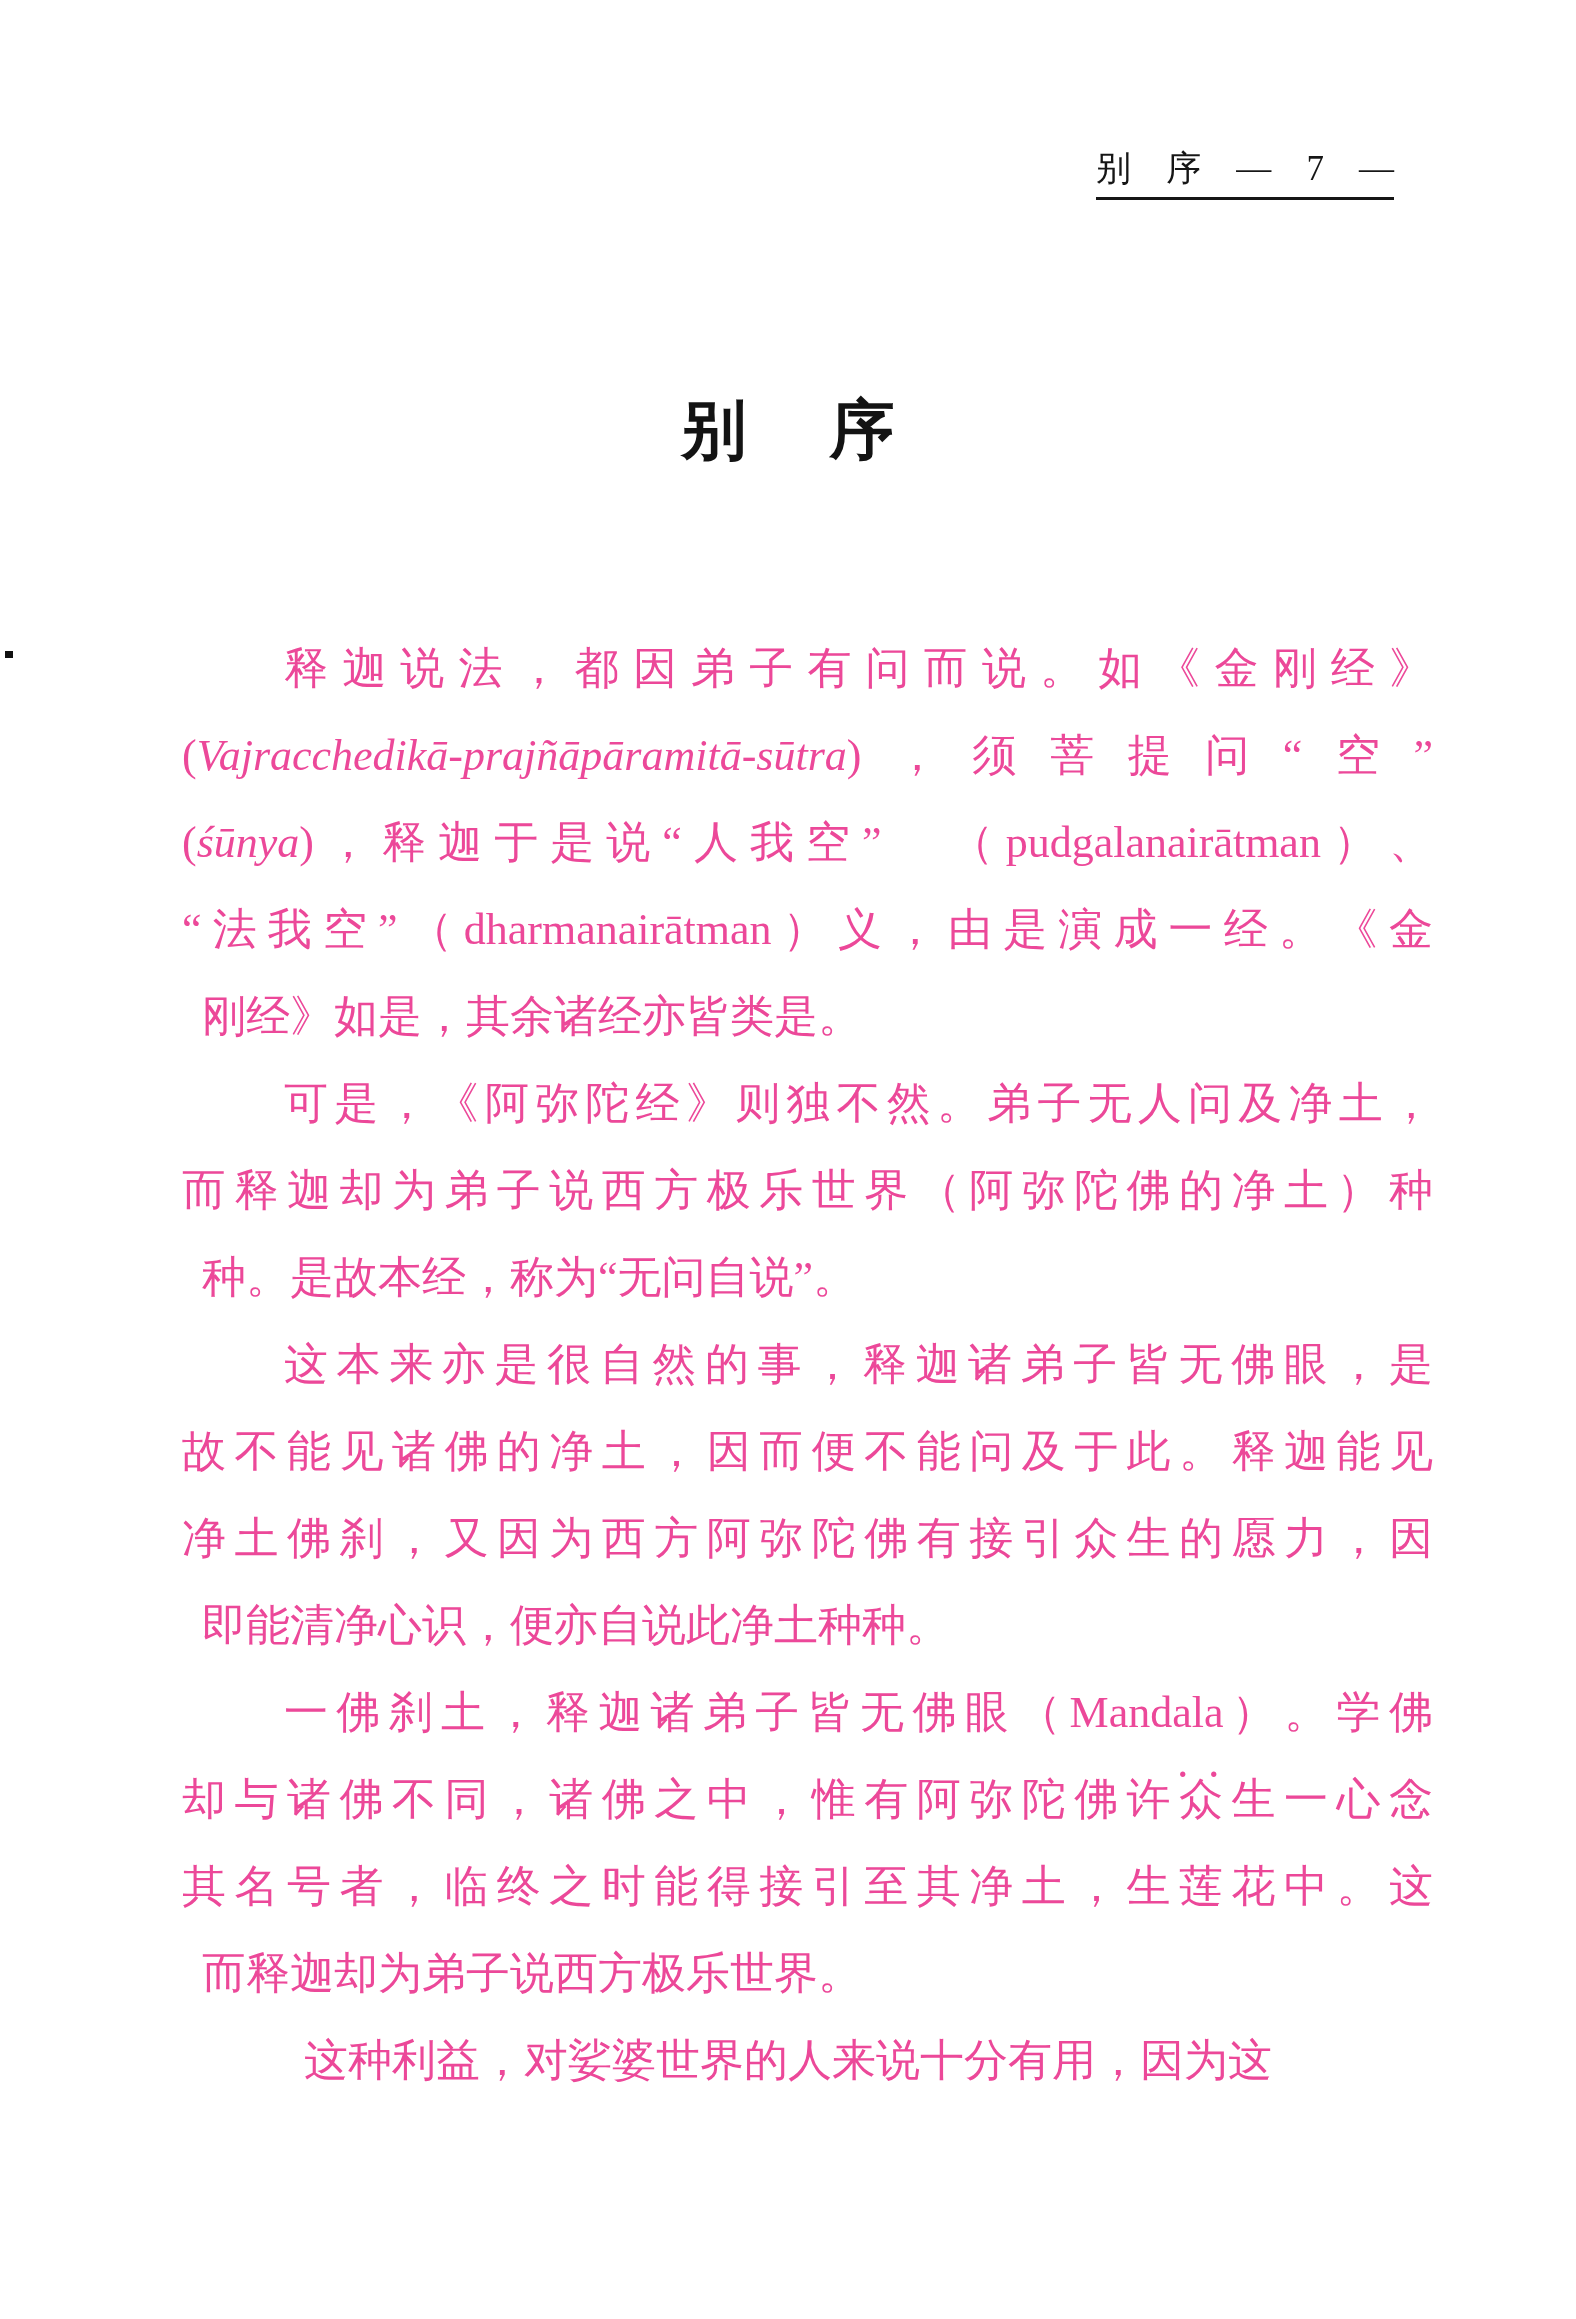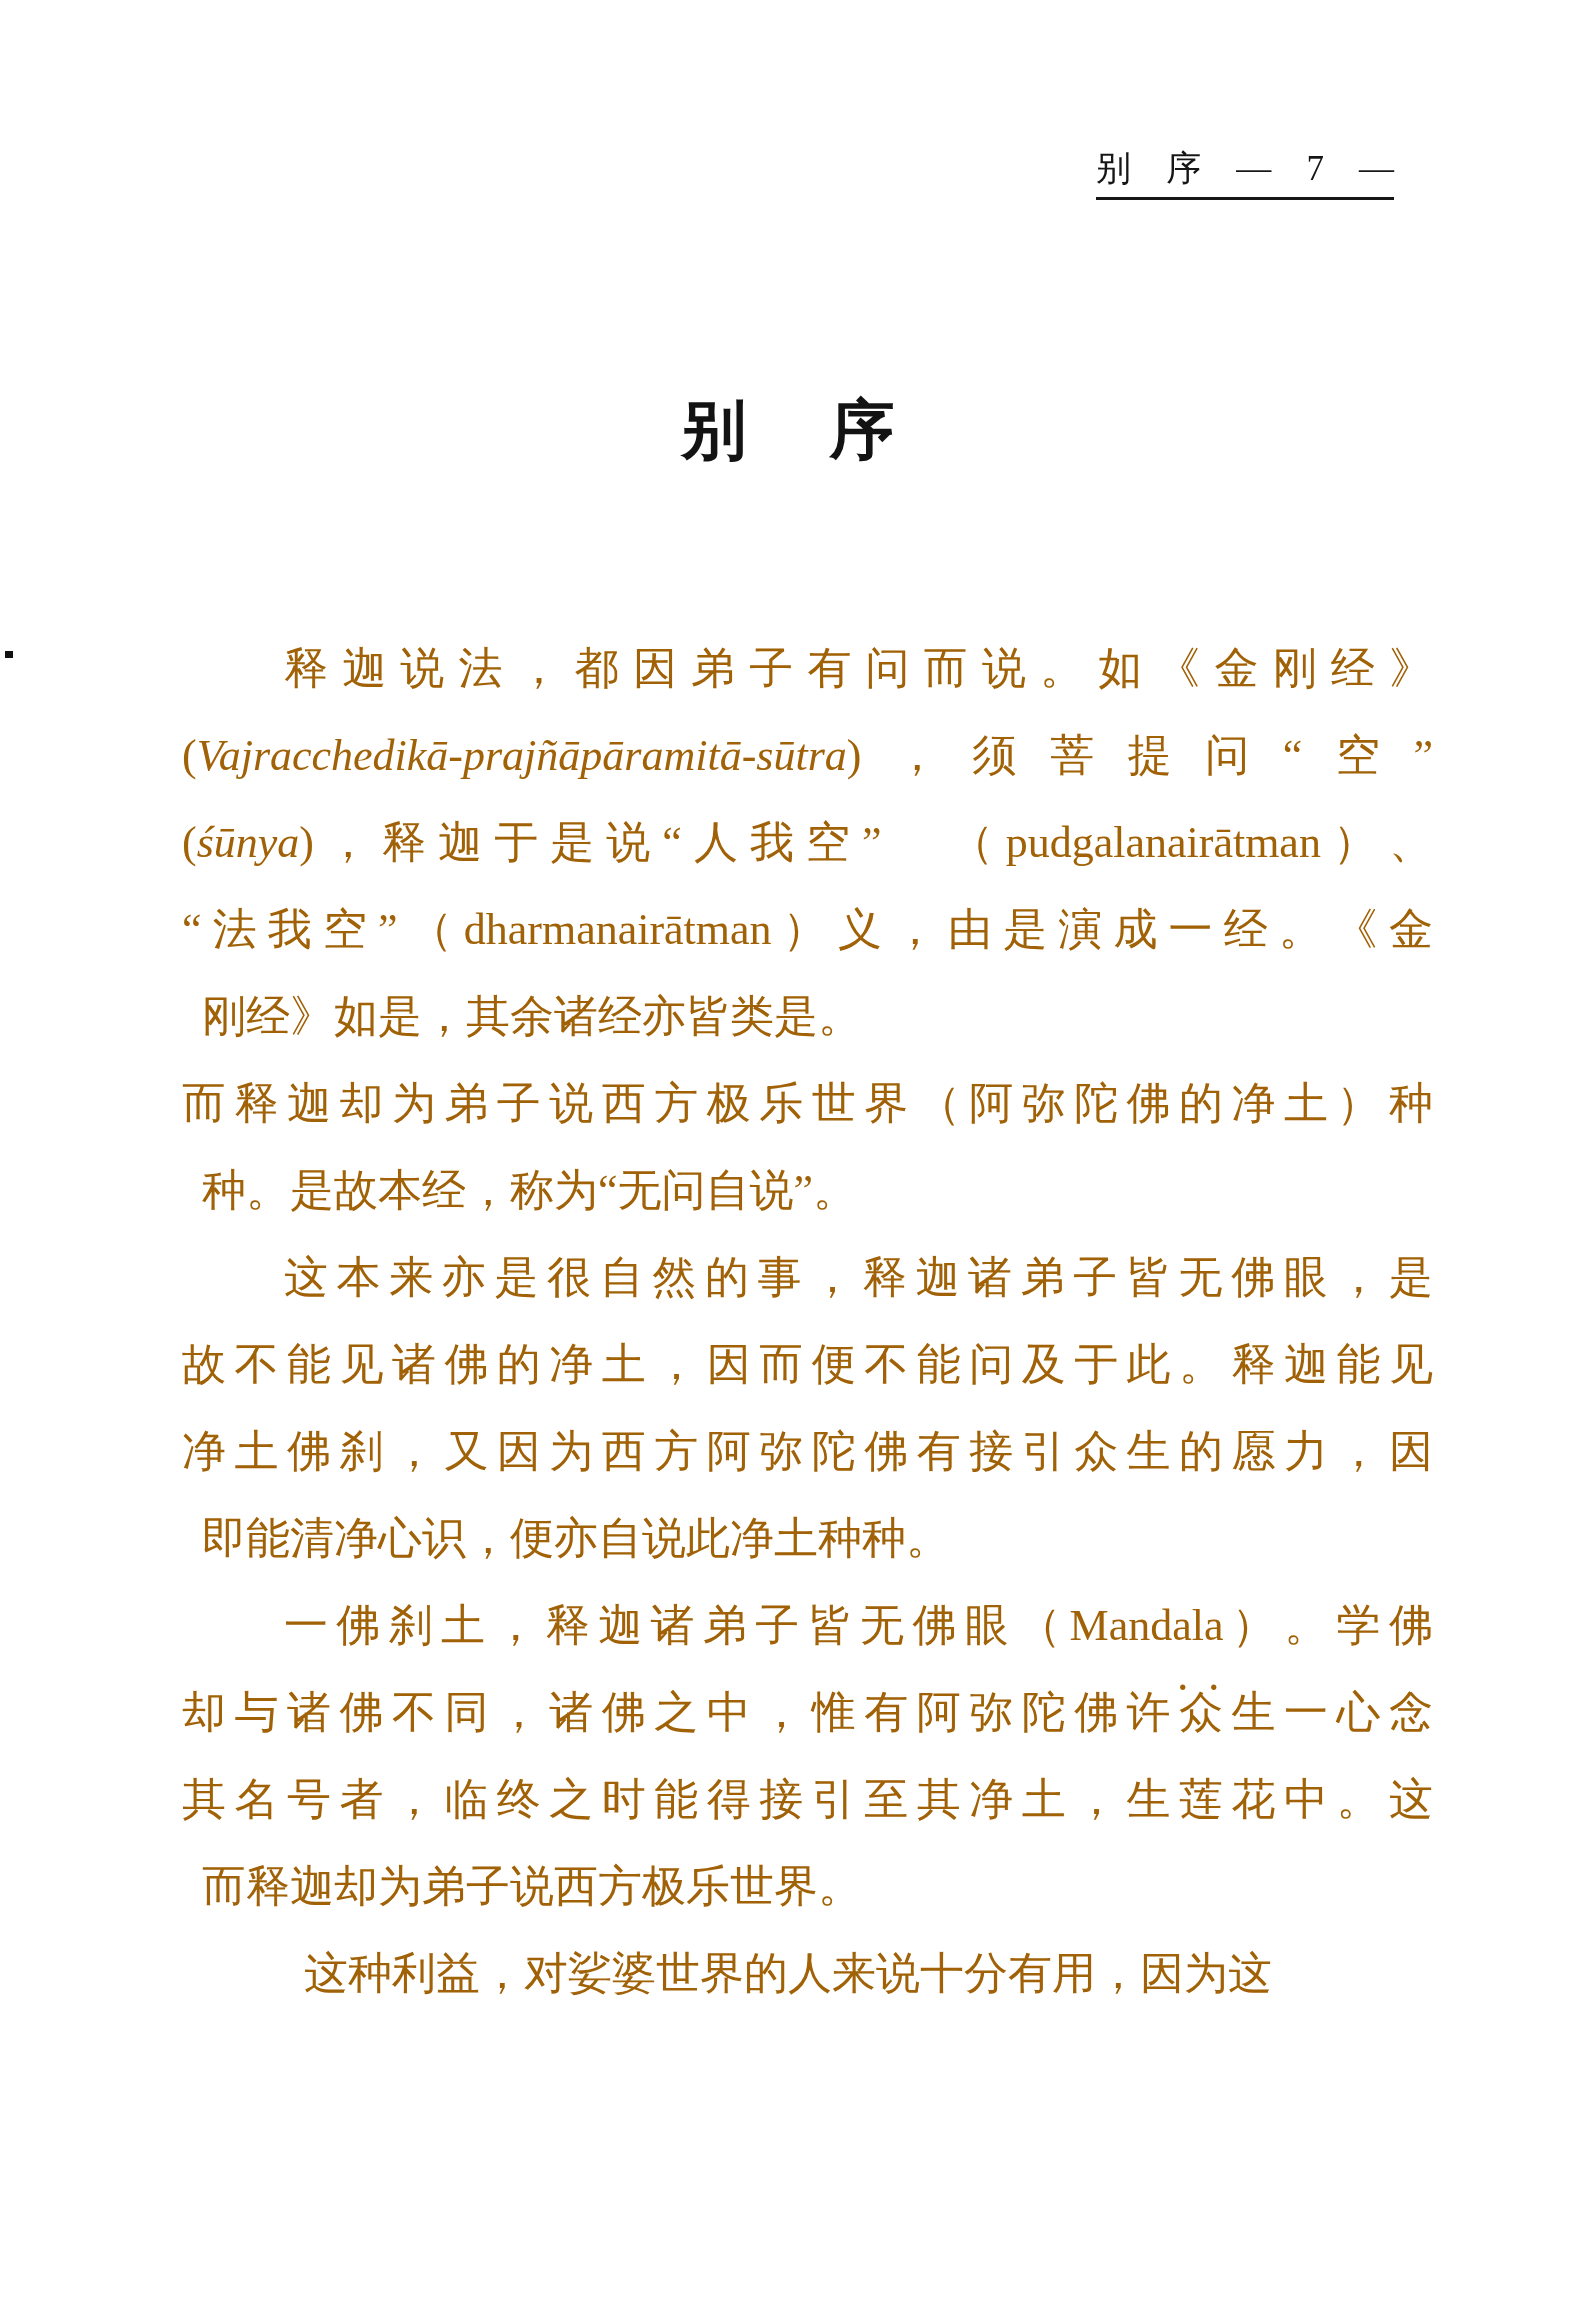--- a/index.html
+++ b/index.html
@@ -51,21 +51,21 @@
     color: #131313;
   }
   
   .body-text {
     position: absolute;
     left: 182px;
     top: 625px;
     width: 1251px;
     font-size: 44px;
     line-height: 87px;
-    color: #a16207;
+    color: #ec4899;
   }
   .para { margin: 0; }
   .line {
     text-align: justify;
     text-align-last: justify;
     height: 87px;
     overflow: visible;
   }
   .line.first { text-indent: 102px; }
   .line.last { text-align-last: left; margin-left: 20px; }
@@ -108,20 +108,21 @@
 
   <div class="body-text">
       <div class="para">
         <div class="line first"><span>释迦说法，都因弟子有问而说。如《金刚经》</span></div>
         <div class="line"><span>(</span><span class="italic">Vajracchedikā-prajñāpāramitā-sūtra</span><span>)，须菩提问“空”</span></div>
         <div class="line"><span>(</span><span class="italic">śūnya</span><span>)，释迦于是说“人我空”　（pudgalanairātman）、</span></div>
         <div class="line"><span>“法我空”（dharmanairātman）义，由是演成一经。《金</span></div>
         <div class="line last"><span>刚经》如是，其余诸经亦皆类是。</span></div>
       </div>
       <div class="para">
+        <div class="line first"><span>可是，《阿弥陀经》则独不然。弟子无人问及净土，</span></div>
         <div class="line"><span>而释迦却为弟子说西方极乐世界（阿弥陀佛的净土）种</span></div>
         <div class="line last"><span>种。是故本经，称为“无问自说”。</span></div>
       </div>
       <div class="para">
         <div class="line first"><span>这本来亦是很自然的事，释迦诸弟子皆无佛眼，是</span></div>
         <div class="line"><span>故不能见诸佛的净土，因而便不能问及于此。释迦能见</span></div>
         <div class="line"><span>净土佛刹，又因为西方阿弥陀佛有接引众生的愿力，因</span></div>
         <div class="line last"><span>即能清净心识，便亦自说此净土种种。</span></div>
       </div>
       <div class="para">

